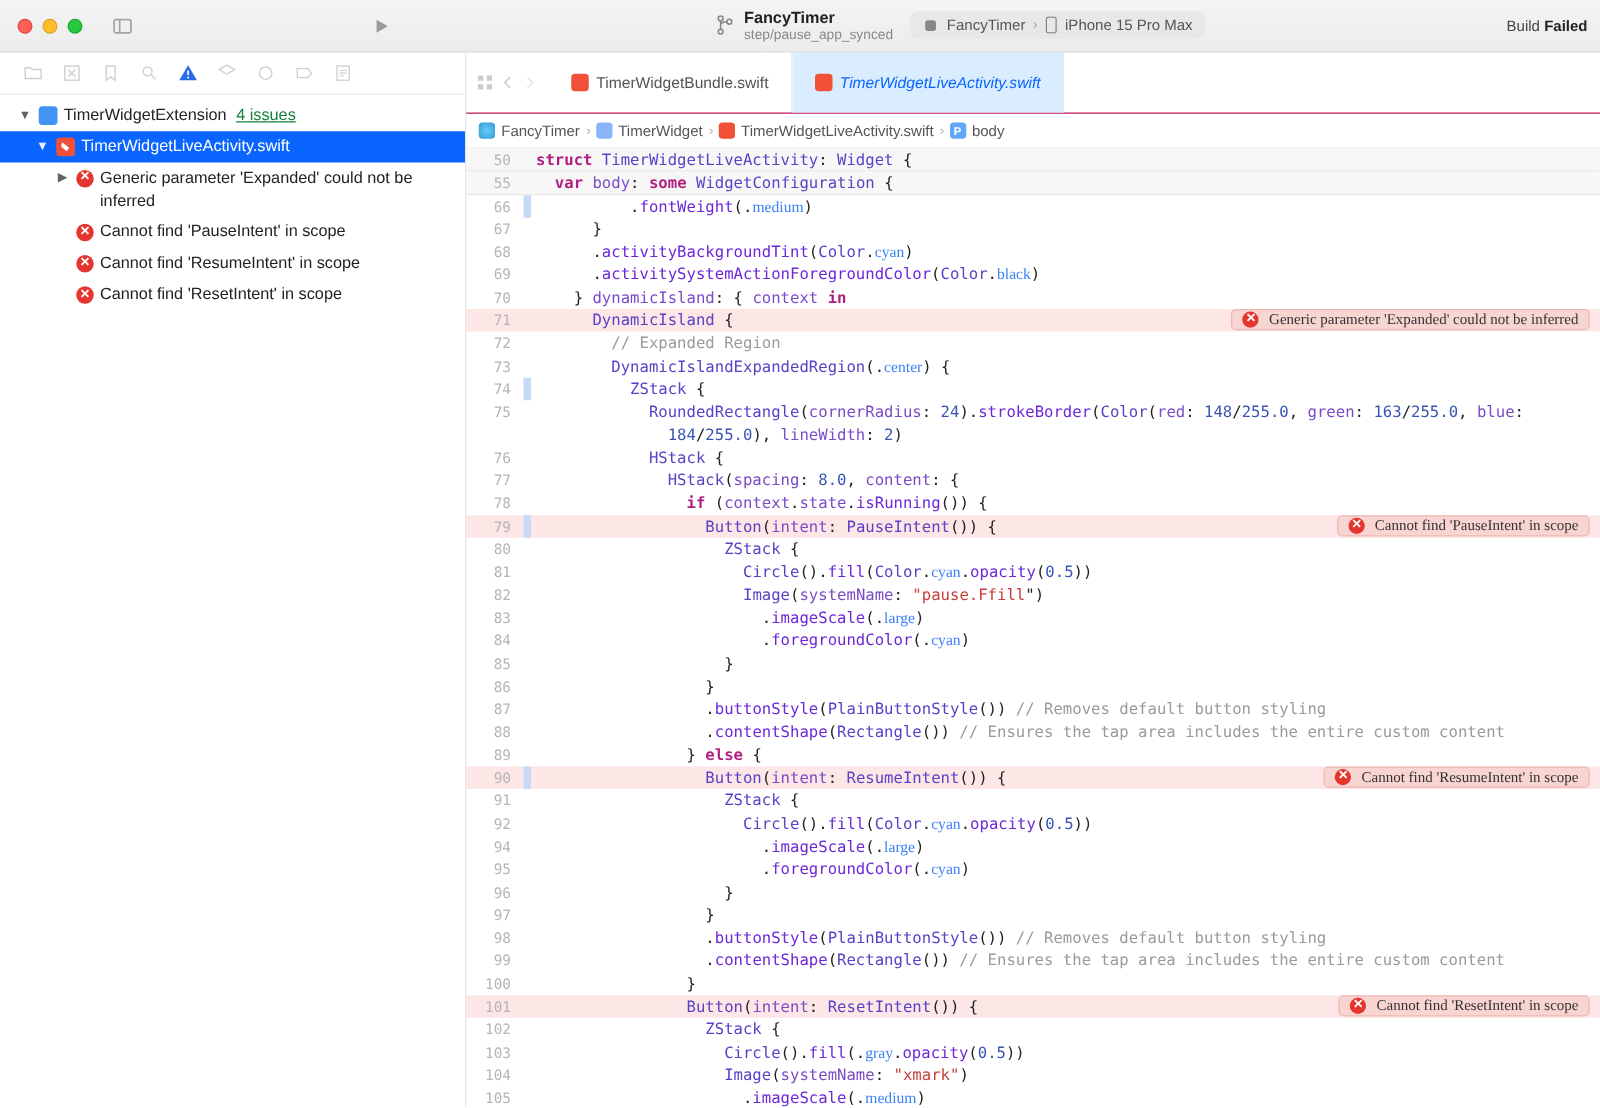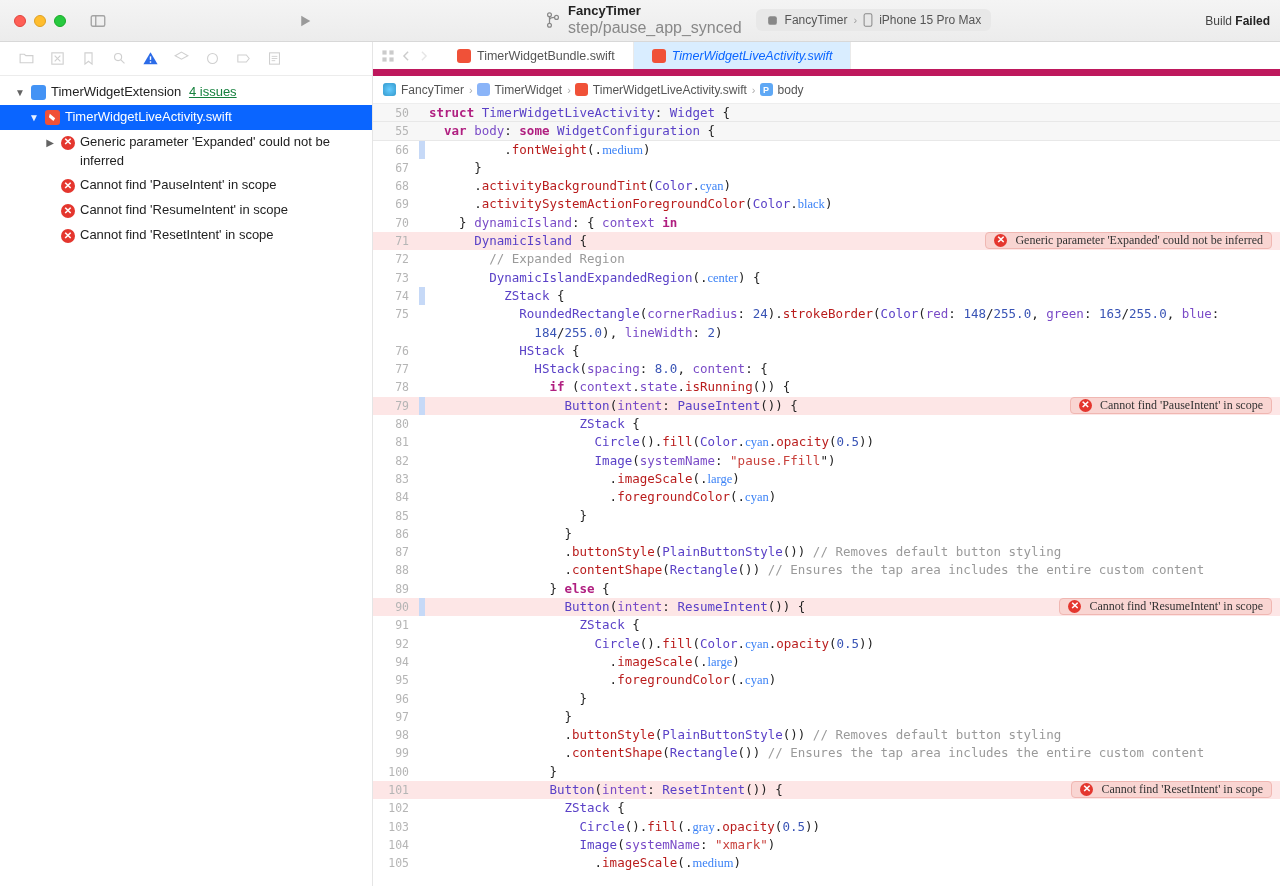--- a/index.html
+++ b/index.html
@@ -9,21 +9,21 @@
 .dot { width: 12px; height: 12px; border-radius: 50%; }
 .dot.r { background:#ff5f56; border:0.5px solid #e0443e; }
 .dot.y { background:#ffbd2e; border:0.5px solid #dea123; }
 .dot.g { background:#27c93f; border:0.5px solid #1aab29; }
 .tb-icon { width: 18px; height: 18px; opacity: .55; margin: 0 9px; }
 .play-icon { margin-left: 180px; margin-right: 18px; }
 .center-info { flex: 1; display: flex; align-items: center; justify-content: center; gap: 14px; }
 .project-box { display: flex; align-items: center; gap: 8px; }
 .project-text { display: flex; flex-direction: column; line-height: 1.15; }
 .project-title { font-weight: 600; font-size: 13px; }
-.project-sub { font-size: 16px; color: #888; }
+.project-sub { font-size: 11px; color: #888; }
 .scheme-pill { background: #e8e8e8; border-radius: 6px; display: flex; align-items: center; padding: 4px 10px; gap: 6px; font-size: 12px; color: #555; }
 .chev { font-size: 11px; opacity: .5; }
 .build-status { margin-left: auto; margin-right: 10px; font-size: 12px; }
 .build-status .ok { color: #444; }
 .build-status .fail { font-weight: 700; }
 .main { display: flex; height: calc(100% - 42px); }
 .sidebar { width: 373px; border-right: 1px solid #e5e5e5; display: flex; flex-direction: column; }
 .nav-tabs { height: 34px; display: flex; align-items: center; gap: 14px; padding: 0 18px; border-bottom: 1px solid #ececec; }
 .nav-tabs svg { width: 17px; height: 17px; opacity: .4; }
 .nav-tabs svg.active { opacity: 1; }
@@ -34,21 +34,21 @@
 .tree-row.selected .disclose { color: #fff; opacity: .9; }
 .proj-icon { width: 15px; height: 15px; background:#4393f5; border-radius:3px; display:inline-block; margin-top:2px;}
 .swift-icon { width: 15px; height: 15px; background:#f05138; border-radius:3px; display:inline-block; margin-top:2px; position:relative;}
 .swift-icon::after{content:""; position:absolute; inset:3px; background:#fff; clip-path: polygon(20% 10%, 80% 60%, 60% 90%, 10% 50%);}
 .err-icon { width: 14px; height: 14px; border-radius: 50%; background:#e4362e; display:inline-flex; align-items:center; justify-content:center; color:#fff; font-size:10px; font-weight:700; margin-top:3px; flex-shrink:0;}
 .issueCount { color: #15803d; margin-left: 4px; text-decoration: underline; }
 .tree-row.lvl1 { padding-left: 28px; }
 .tree-row.lvl2 { padding-left: 44px; }
 .tree-row .text { flex: 1; }
 .editor { flex: 1; display: flex; flex-direction: column; min-width: 0; }
-.file-tabs { height: 34px; border-bottom: 7px solid #be185d; display: flex; align-items: stretch; }
+.file-tabs { height: 49px; border-bottom: 1px solid #be185d; display: flex; align-items: stretch; }
 .tab-nav { display: flex; align-items: center; gap: 4px; padding: 0 8px; }
 .tab-nav svg { width: 14px; height: 14px; opacity: .5; }
 .file-tab { display: flex; align-items: center; gap: 6px; padding: 0 18px; border-right: 1px solid #eaeaea; font-size: 12.5px; color: #555; }
 .file-tab.active { background: #d9edff; color: #0a65ff; font-style: italic; }
 .swift-badge { width: 14px; height: 14px; background:#f05138; border-radius:3px; }
 .jumpbar { height: 28px; border-bottom: 1px solid #eee; display: flex; align-items: center; gap: 4px; padding: 0 10px; font-size: 12px; color: #555; }
 .jumpbar .seg { display: flex; align-items: center; gap: 5px; }
 .jump-icon { width: 13px; height: 13px; border-radius: 3px; }
 .jump-icon.app{background:radial-gradient(#6cf,#39c);}
 .jump-icon.folder{background:#8ab4f8;}
@@ -58,21 +58,21 @@
 .code-line { display: flex; white-space: pre; }
 .code-line.sticky { background:#f7f7f7; position: relative; }
 .code-line.sticky::after { content:""; position:absolute; bottom:0; left:0; right:0; height:1px; background:#e8e8e8;}
 .code-line.errline { background:#fde6e6; }
 .gutter { width: 46px; text-align: right; padding-right: 10px; color: #b5b5b5; font-size: 11.5px; user-select: none; flex-shrink:0; }
 .ribbon { width: 6px; flex-shrink:0; }
 .ribbon.blue { background:#c6d9f7; }
 .code { padding-left: 4px; flex: 1; position: relative; }
 .tok-kw { color:#b01f80; font-weight:600; }
 .tok-type { color:#5a41c7; }
-.tok-func { color:#b91c1c;text-align:center; }
+.tok-func { color:#6d28d9;text-align:center; }
 .tok-attr { color:#3b82f6;font-family:Liberation Serif, serif; }
 .tok-str { color:#c8403b; }
 .tok-num { color:#3954b5; }
 .tok-cmt { color:#9a9a9a; }
 .tok-param { color:#7a4bc7; }
 .inline-err { position: absolute; right: 8px; top: 0; display: flex; align-items:center; gap:8px; background:#f9d5d2; border:1px solid #f0b7b2; border-radius:4px; padding: 0px 8px; height: 17px; font-family:-apple-system; font-size:12px; color:#333; }
 .inline-err .err-icon{width:13px;height:13px;margin-top:0;}
 </style>
 </head>
 <body>

